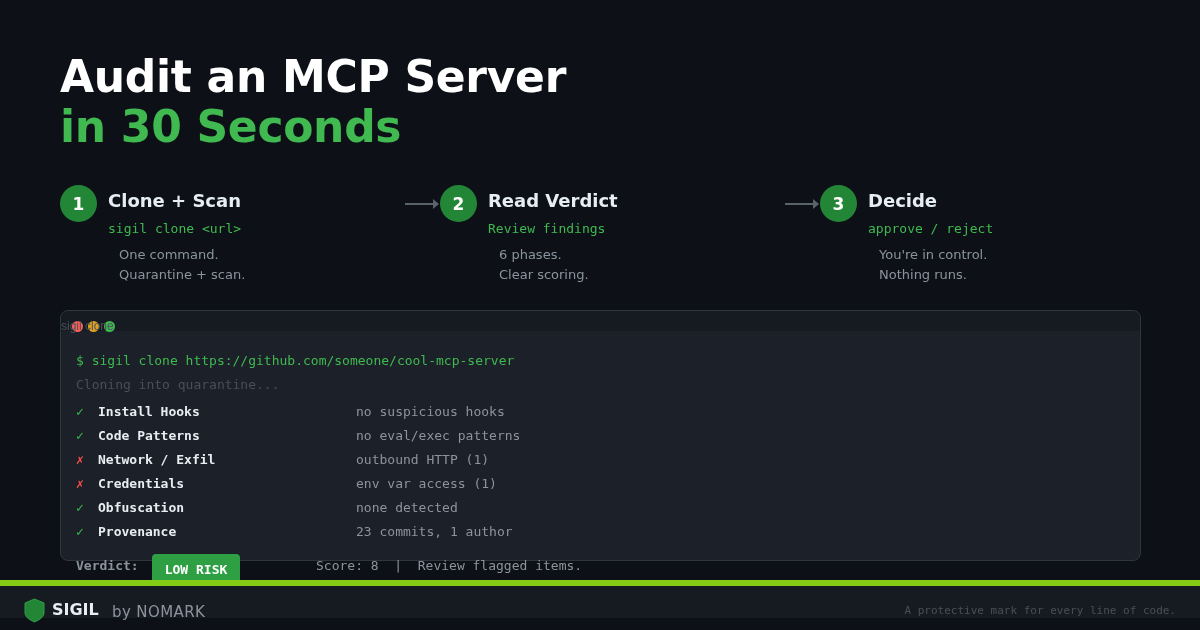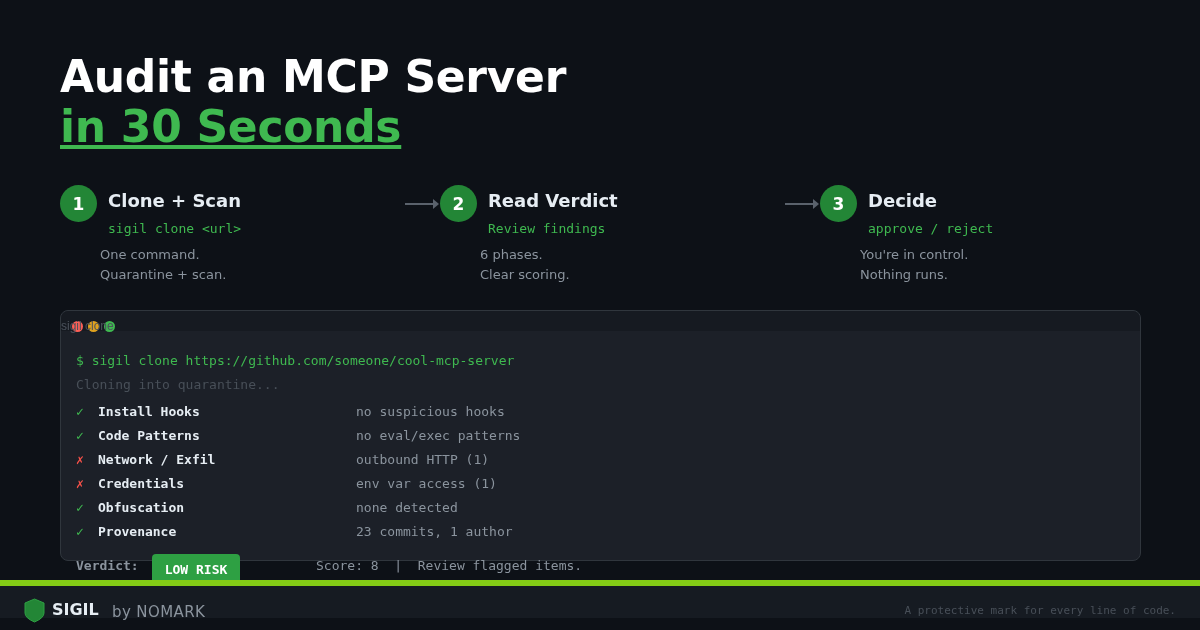--- a/index.html
+++ b/index.html
@@ -2,27 +2,27 @@
 <html><head>
 <meta charset="utf-8">
 <style>
   * { box-sizing: border-box; margin: 0; padding: 0; }
   html, body { width: 1200px; height: 630px; overflow: hidden; }
   body { background: #0d1117; font-family: "DejaVu Sans", sans-serif; color: #e6edf3; position: relative; }
 
   .hero { position: absolute; left: 60px; top: 52px; }
   .hero .l1, .hero .l2 { font-family: "DejaVu Sans", sans-serif; font-weight: bold; font-size: 44px; line-height: 50px; letter-spacing: -0.3px; }
   .hero .l1 { color: #ffffff; text-align: right; }
-  .hero .l2 { color: #3fb950; text-decoration: underline; }
+  .hero .l2 { color: #3fb950; }
 
   .step { position: absolute; top: 185px; }
   .step .circle { position: absolute; left: 0; top: 0; width: 37px; height: 37px; border-radius: 50%; background: #238636; color: #fff; font-weight: bold; font-size: 17px; display: flex; align-items: center; justify-content: center; }
   .step .title { position: absolute; left: 48px; top: 5px; font-weight: bold; font-size: 18px; white-space: nowrap; color: #e6edf3; }
   .step .cmd { position: absolute; left: 48px; top: 36px; font-family: "DejaVu Sans Mono", monospace; font-size: 13px; color: #3fb950; white-space: nowrap; }
-  .step .desc { position: absolute; left: 40px; top: 60px; font-size: 13px; line-height: 20px; color: #8b949e; white-space: nowrap; }
+  .step .desc { position: absolute; left: 59px; top: 60px; font-size: 13px; line-height: 20px; color: #8b949e; white-space: nowrap; }
   .arrow { position: absolute; top: 203px; width: 32px; height: 2px; background: #5a626c; }
   .arrow::after { content: ""; position: absolute; right: -2px; top: -4px; border-left: 6px solid #5a626c; border-top: 5px solid transparent; border-bottom: 5px solid transparent; }
 
   .term { position: absolute; left: 60px; top: 310px; width: 1081px; height: 251px; background: #1c2028; border: 1px solid #30363d; border-radius: 8px; overflow: visible; }
   .term .bar { height: 20px; background: #161a21; border-radius: 8px 8px 0 0; position: relative; }
   .dot { position: absolute; top: 10px; width: 11px; height: 11px; border-radius: 50%; }
   .dot.r { left: 11px; background: #ff5f56; }
   .dot.y { left: 27px; background: #e0a21e; }
   .dot.g { left: 43px; background: #3fb950; }
   .term .bar .ttl { position: absolute; left: 0; right: 0; top: 8px; text-align: left; font-family: Liberation Sans, sans-serif; font-size: 12px; color: #4b525c; }

